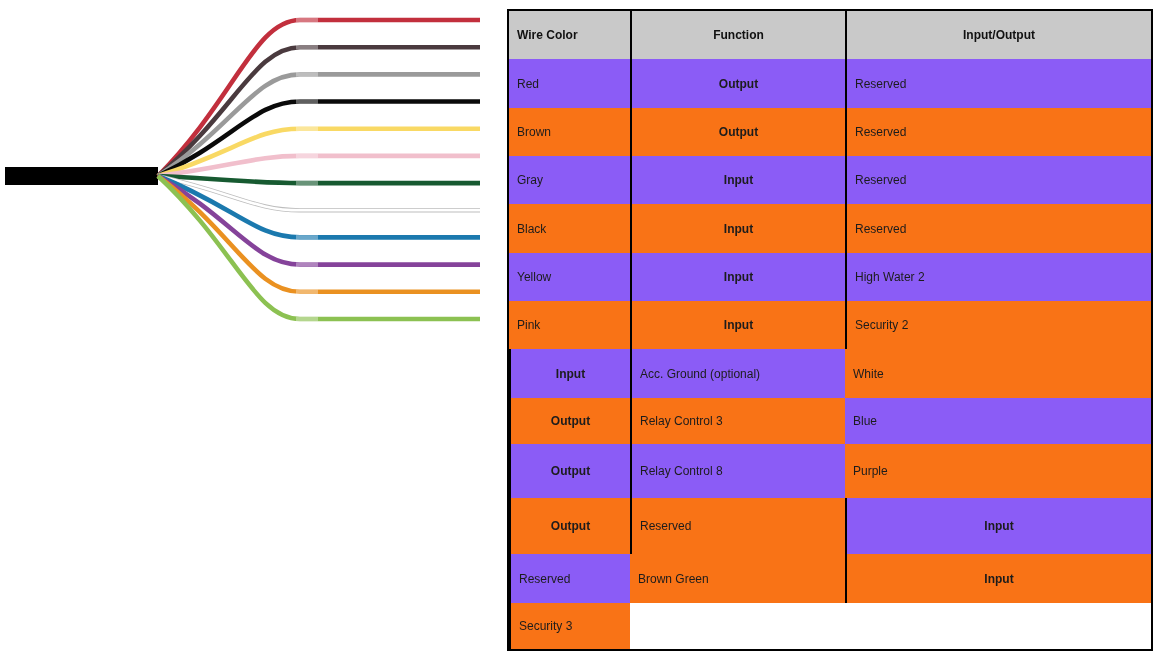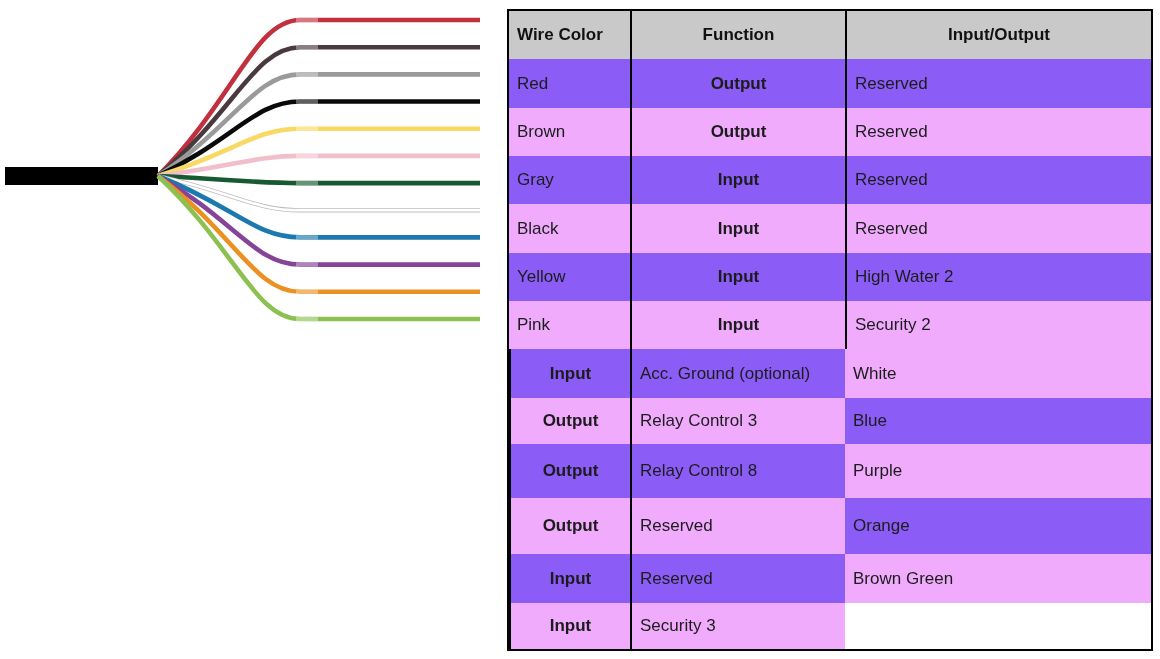--- a/index.html
+++ b/index.html
@@ -24,21 +24,21 @@
     position: absolute;
     left: 507px;
     top: 9px;
     width: 646px;
     height: 642px;
     box-sizing: border-box;
     border: 2px solid #000000;
     display: grid;
     grid-template-columns: 121px 215px 1fr;
     grid-template-rows: 48px 49px 48px 48px 49px 48px 48px 49px 46px 54px 56px 49px 1fr;
-    font-size: 17px;
+    font-size: 12px;
     color: #1c1c1c;
     background: #ffffff;
   }
   .cell {
     display: flex;
     align-items: center;
     box-sizing: border-box;
     padding: 0 8px;
     overflow: hidden;
     white-space: nowrap;
@@ -52,21 +52,21 @@
   }
   .header-cell {
     background: #c9c9c9;
     font-weight: bold;
     color: #111111;
   }
   .header-cell.col2, .header-cell.col3 {
     justify-content: center;
   }
   .shaded { background: #8b5cf6; }
-  .plain  { background: #f0abfc; }
+  .plain  { background: #f97316; }
 </style>
 </head>
 <body>
 
 <div class="stage">
 
   <svg class="wire-svg" width="500" height="340" viewBox="0 0 500 340">
       <rect x="5" y="167" width="153" height="18" fill="#000000"></rect>
       <path d="M158,176 C235,98.0 255,20 300,20 L480,20" fill="none" stroke="#c22f3d" stroke-width="4.6"></path>
       <path d="M296,20 L318,20" fill="none" stroke="#ffffff" stroke-width="4.6" stroke-opacity="0.35"></path>
@@ -120,21 +120,20 @@
       <div class="cell col3 shaded">Acc. Ground (optional)</div>
       <div class="cell col1 plain">White</div>
       <div class="cell col2 plain">Output</div>
       <div class="cell col3 plain">Relay Control 3</div>
       <div class="cell col1 shaded">Blue</div>
       <div class="cell col2 shaded">Output</div>
       <div class="cell col3 shaded">Relay Control 8</div>
       <div class="cell col1 plain">Purple</div>
       <div class="cell col2 plain">Output</div>
       <div class="cell col3 plain">Reserved</div>
-      <div class="cell col1 shaded">Orange</div>
       <div class="cell col2 shaded">Input</div>
       <div class="cell col3 shaded">Reserved</div>
       <div class="cell col1 plain">Brown Green</div>
       <div class="cell col2 plain">Input</div>
       <div class="cell col3 plain">Security 3</div>
     </div>
 
 </div>
 
 </body></html>

